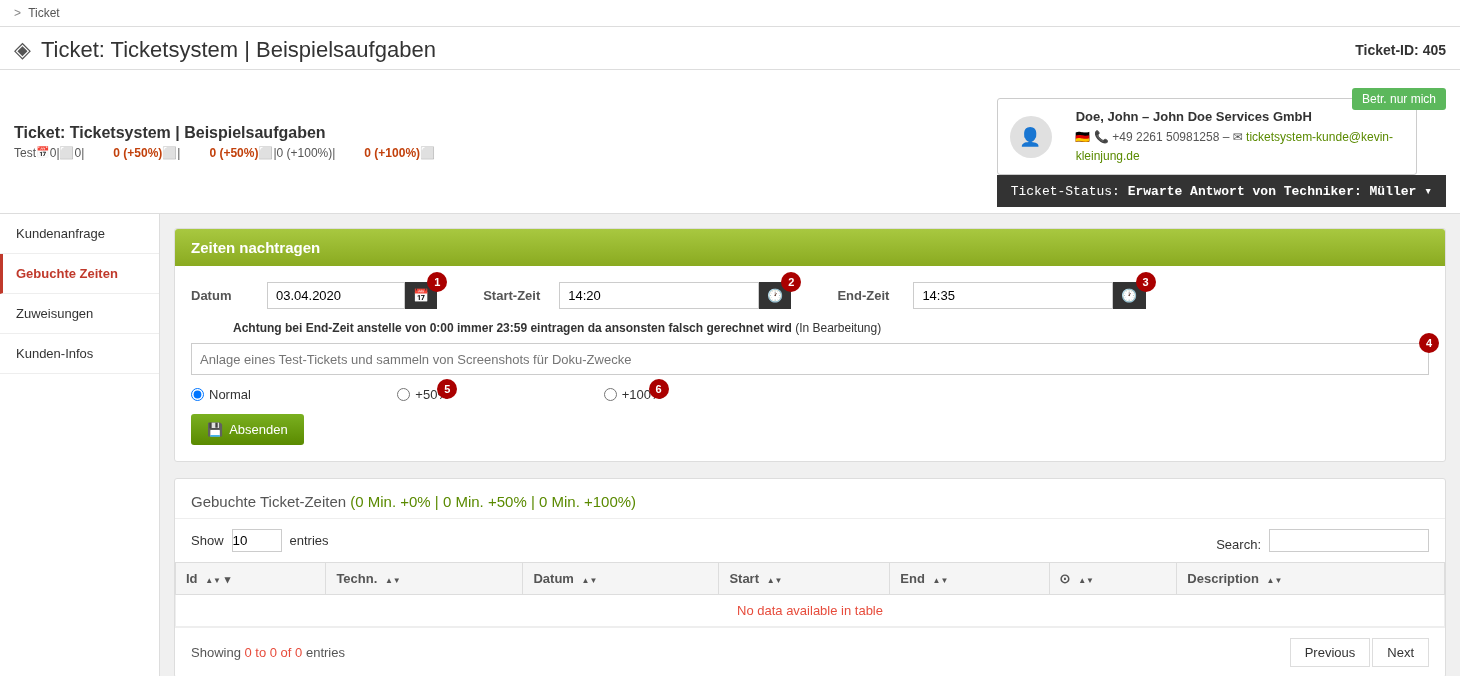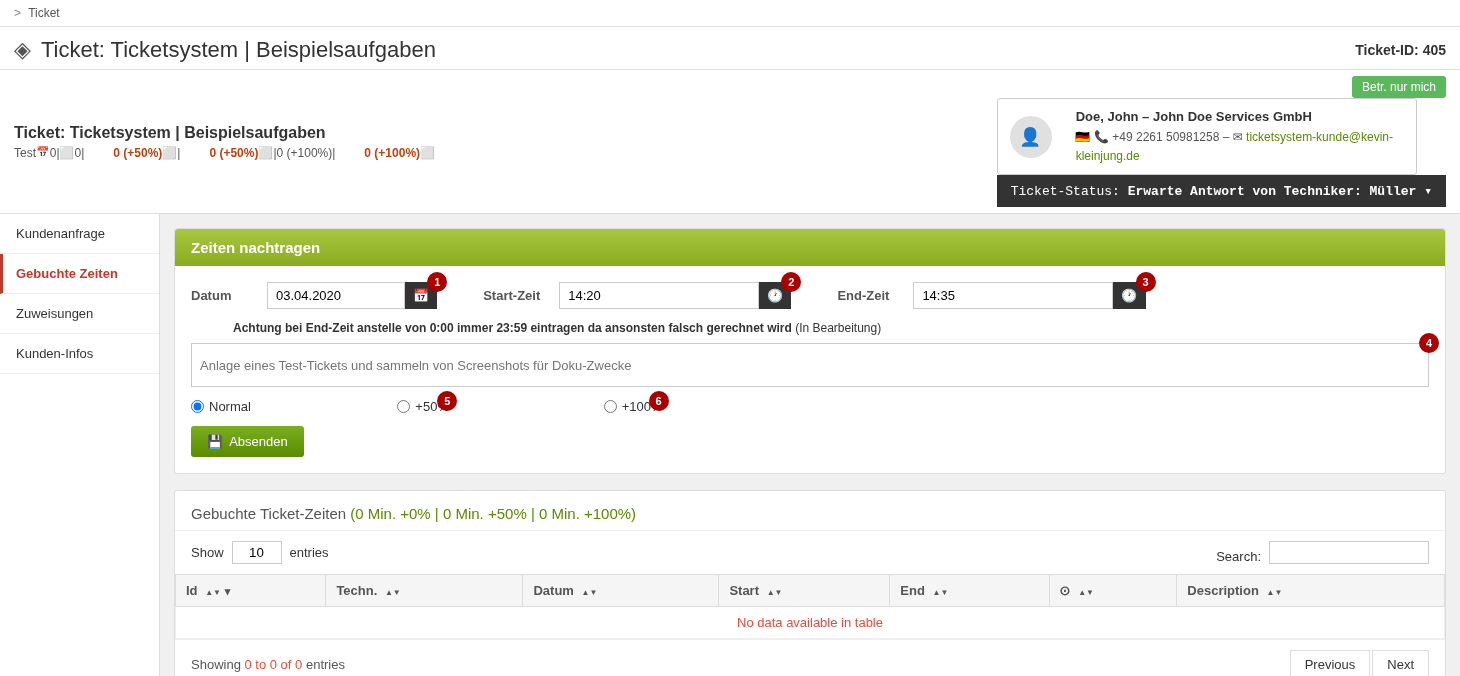--- a/index.html
+++ b/index.html
@@ -107,21 +107,21 @@
     
     .betr-button {
       background: #5cb85c;
       color: #fff;
       border: none;
       padding: 4px 10px;
       border-radius: 3px;
       font-size: 12px;
       cursor: pointer;
       position: absolute;
-      top: 0;
+      top: 12px;
       right: 0;
     }
 
     
     .main-layout {
       display: flex;
       min-height: calc(100vh - 120px);
     }
 
     
@@ -231,21 +231,21 @@
     .warning-text strong { color: #333; }
 
     .description-input {
       width: 100%;
       border: 1px solid #ccc;
       padding: 6px 8px;
       font-size: 13px;
       color: #6d28d9;
       outline: none;
       resize: none;
-      height: 44px;
+      height: 32px;
       display: flex;
       align-items: center;
     }
     .description-badge {
       position: absolute;
       top: -10px;
       right: -10px;
       background: #a00;
       color: #fff;
       border-radius: 50%;
@@ -304,21 +304,20 @@
     }
     .show-entries {
       display: flex;
       align-items: center;
       gap: 8px;
     }
     .show-input {
       border: 1px solid #ccc;
       padding: 3px 0;
       width: 50px;
-      text-align: center;
     }
     .search-area {
       display: flex;
       align-items: flex-end;
       gap: 8px;
     }
     .search-input {
       border: 1px solid #ccc;
       padding: 3px 6px;
       width: 160px;

